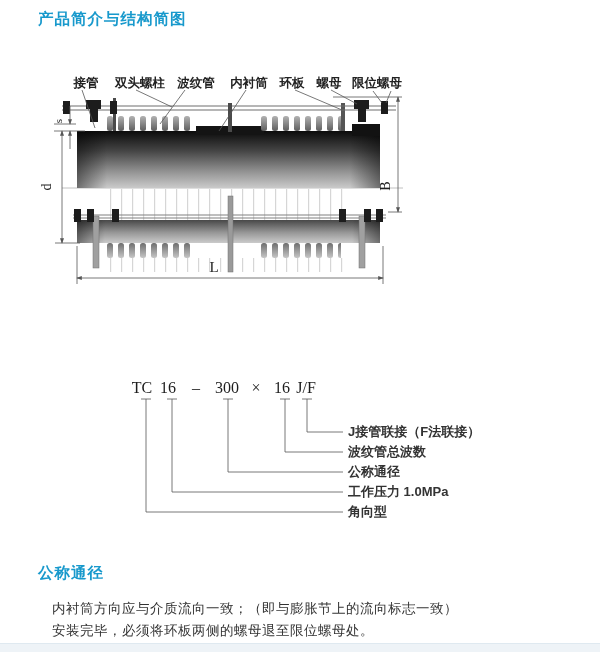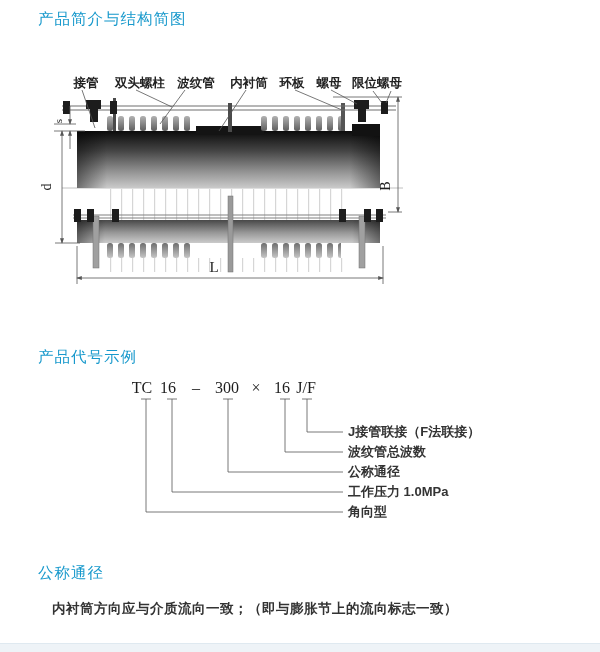--- a/index.html
+++ b/index.html
@@ -1,20 +1,20 @@
 <!DOCTYPE html>
 <html><head>
 <meta charset="utf-8">
 <style>
   html,body{margin:0;padding:0;background:#fff;}
   .page{position:relative;width:600px;height:652px;background:#ffffff;overflow:hidden;
         font-family:"Liberation Sans",sans-serif;}
-  .sec-title{position:absolute;left:38px;font-size:15.5px;font-weight:normal;
+  .sec-title{position:absolute;left:38px;font-size:15.5px;font-weight:bold;
              color:#1899cc;letter-spacing:1px;white-space:nowrap;}
-  .para{position:absolute;left:52px;font-size:13.5px;font-weight:700;color:#333;
+  .para{position:absolute;left:52px;font-size:13.5px;font-weight:400;color:#333;
         letter-spacing:0.5px;white-space:nowrap;}
   svg{position:absolute;left:0;}
   svg text{font-family:"Liberation Sans",sans-serif;}
   .part-lbl{font-size:12.5px;font-weight:bold;fill:#222;}
   .dim-lbl{font-family:"Liberation Serif",serif;fill:#222;}
   .code-txt{font-family:"Liberation Serif",serif;font-size:16px;fill:#1d1d1d;}
   .callout-lbl{font-size:13px;font-weight:600;fill:#333;}
   .ln{stroke:#555;stroke-width:0.8;fill:none;}
   .rod{stroke:#6f6f6f;stroke-width:1.2;}
   .rod2{stroke:#808080;stroke-width:1.1;}
@@ -154,21 +154,20 @@
       <text class="part-lbl" text-anchor="middle" x="86" y="87">接管</text>
       <text class="part-lbl" text-anchor="middle" x="140" y="87">双头螺柱</text>
       <text class="part-lbl" text-anchor="middle" x="196" y="87">波纹管</text>
       <text class="part-lbl" text-anchor="middle" x="249" y="87">内衬筒</text>
       <text class="part-lbl" text-anchor="middle" x="292" y="87">环板</text>
       <text class="part-lbl" text-anchor="middle" x="329" y="87">螺母</text>
       <text class="part-lbl" text-anchor="middle" x="377" y="87">限位螺母</text>
     </g>
   </svg>
 
-  <div class="sec-title" style="top:347px">产品代号示例</div>
 
   <svg style="top:370px" width="600" height="185" viewBox="0 370 600 185">
     <g>
       <text class="code-txt" text-anchor="middle" x="142" y="393">TC</text>
       <text class="code-txt" text-anchor="middle" x="168" y="393">16</text>
       <text class="code-txt" text-anchor="middle" x="196" y="393">–</text>
       <text class="code-txt" text-anchor="middle" x="227" y="393">300</text>
       <text class="code-txt" text-anchor="middle" x="256" y="393">×</text>
       <text class="code-txt" text-anchor="middle" x="282" y="393">16</text>
       <text class="code-txt" text-anchor="middle" x="306" y="393">J/F</text>
@@ -195,15 +194,16 @@
       <text class="callout-lbl" x="348" y="456">波纹管总波数</text>
       <text class="callout-lbl" x="348" y="476">公称通径</text>
       <text class="callout-lbl" x="348" y="496">工作压力 1.0MPa</text>
       <text class="callout-lbl" x="348" y="516">角向型</text>
     </g>
   </svg>
 
   <div class="sec-title" style="top:563px">公称通径</div>
 
   <div class="para" style="top:600px">内衬筒方向应与介质流向一致；（即与膨胀节上的流向标志一致）</div>
+  <div class="para" style="top:622px">安装完毕，必须将环板两侧的螺母退至限位螺母处。</div>
 
   <div class="bottom-strip"></div>
 </div>
 
 </body></html>

